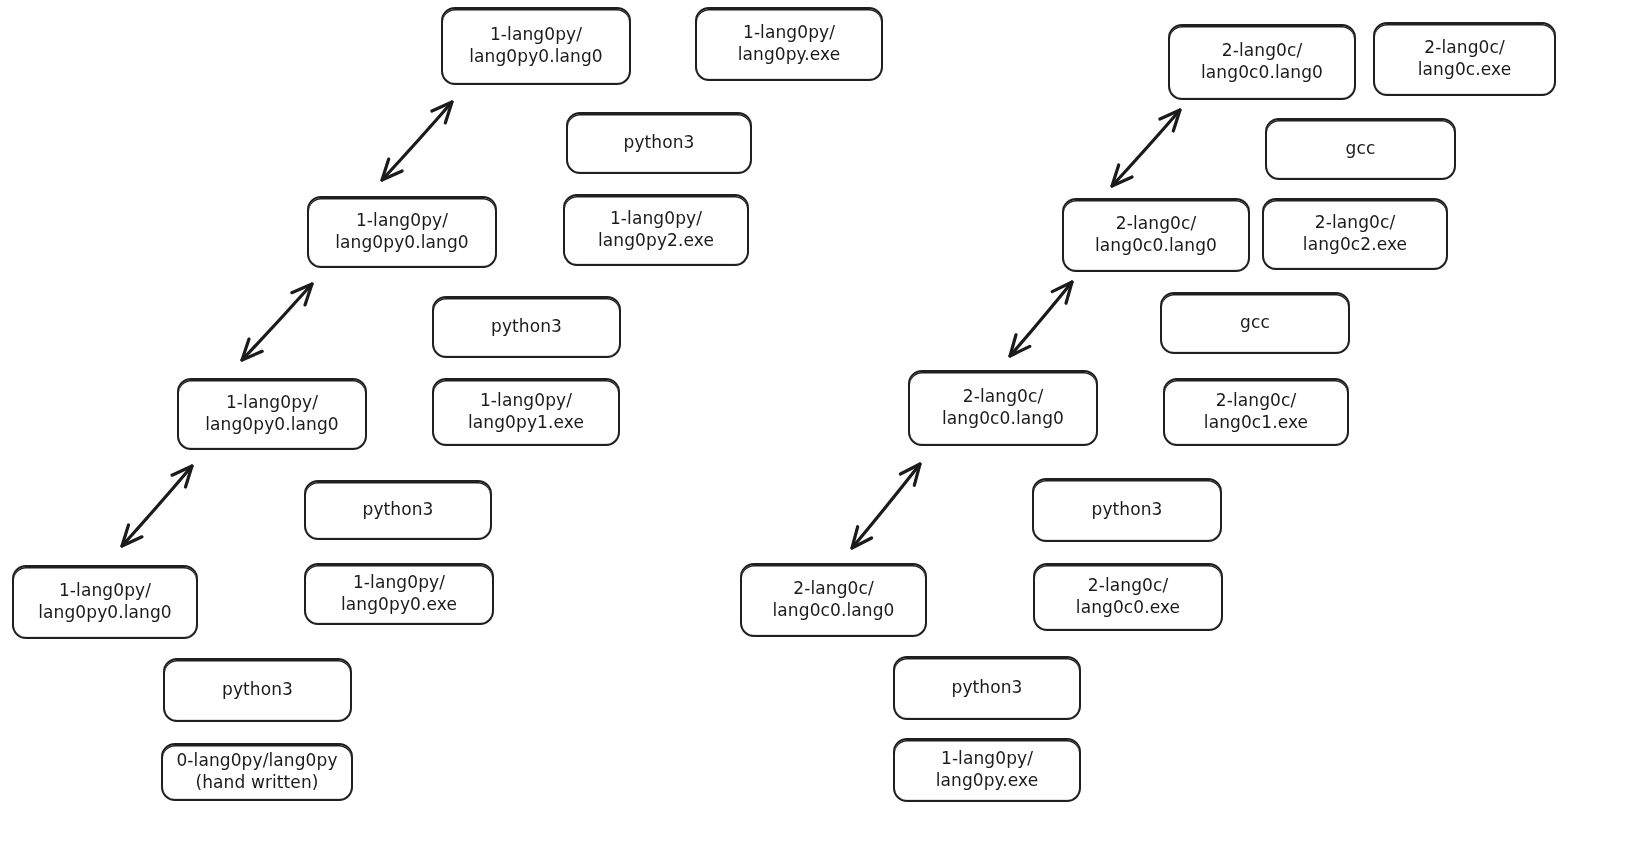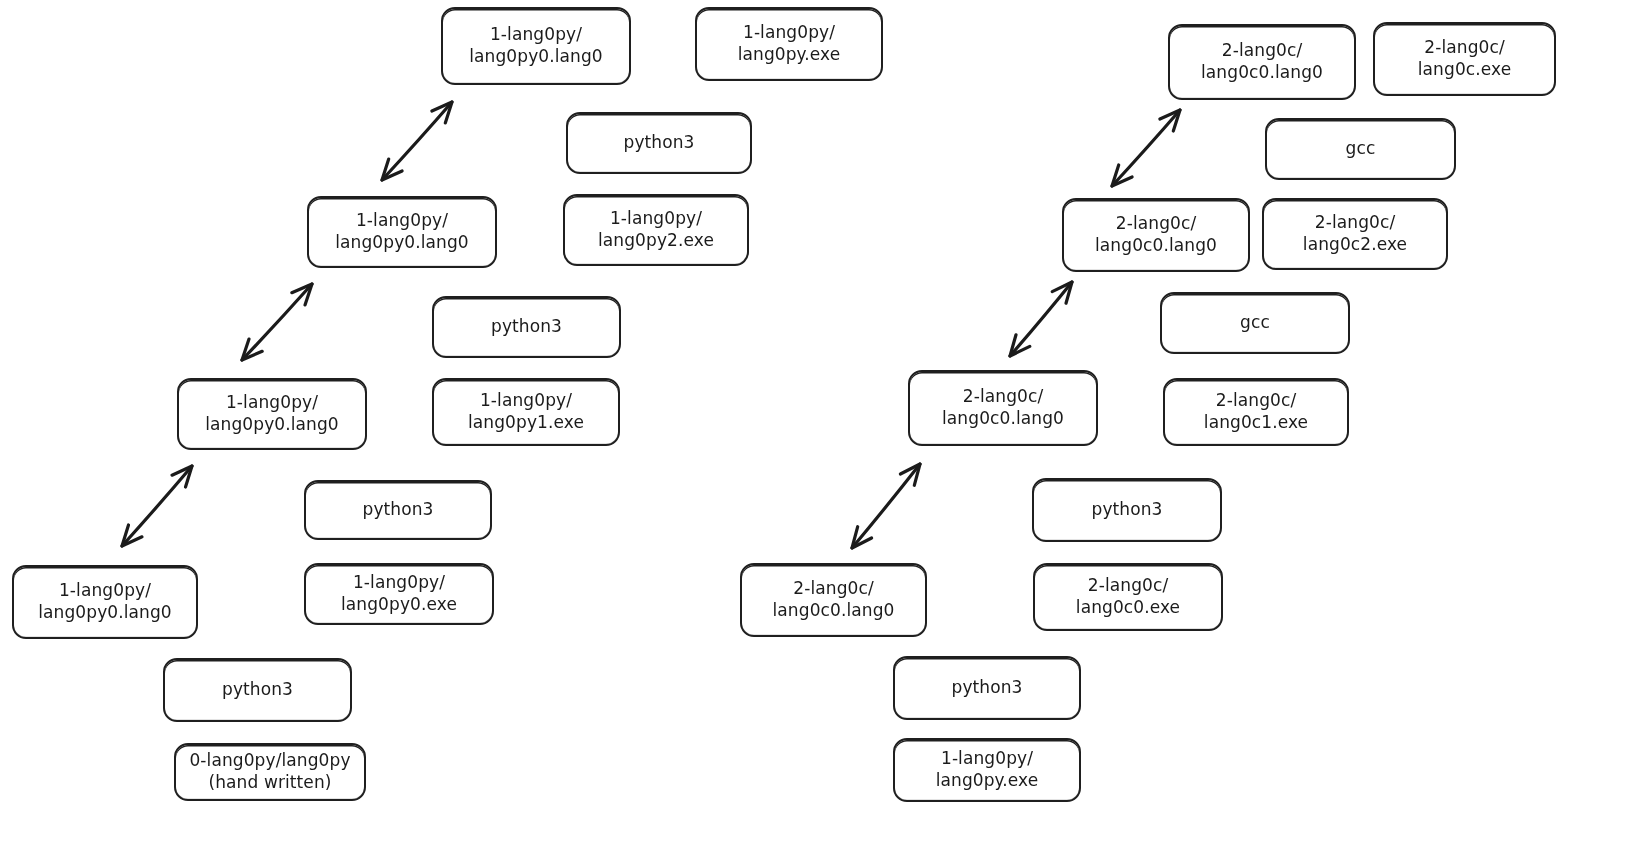--- a/index.html
+++ b/index.html
@@ -103,21 +103,21 @@
       <div class="node" style="left: 177px; top: 378px; width: 190px; height: 72px;"><span class="txt">1-lang0py/
 lang0py0.lang0</span></div>
       <div class="node" style="left: 432px; top: 378px; width: 188px; height: 68px;"><span class="txt">1-lang0py/
 lang0py1.exe</span></div>
       <div class="node" style="left: 304px; top: 480px; width: 188px; height: 60px;"><span class="txt">python3</span></div>
       <div class="node" style="left: 12px; top: 565px; width: 186px; height: 74px;"><span class="txt">1-lang0py/
 lang0py0.lang0</span></div>
       <div class="node" style="left: 304px; top: 563px; width: 190px; height: 62px;"><span class="txt">1-lang0py/
 lang0py0.exe</span></div>
       <div class="node" style="left: 163px; top: 658px; width: 189px; height: 64px;"><span class="txt">python3</span></div>
-      <div class="node" style="left: 174px; top: 743px; width: 192px; height: 58px; align-items: center;"><span class="txt">0-lang0py/lang0py
+      <div class="node" style="left: 161px; top: 743px; width: 192px; height: 58px; align-items: center;"><span class="txt">0-lang0py/lang0py
 (hand written)</span></div>
       <div class="node" style="left: 1168px; top: 24px; width: 188px; height: 76px;"><span class="txt">2-lang0c/
 lang0c0.lang0</span></div>
       <div class="node" style="left: 1373px; top: 22px; width: 183px; height: 74px;"><span class="txt">2-lang0c/
 lang0c.exe</span></div>
       <div class="node" style="left: 1265px; top: 118px; width: 191px; height: 62px;"><span class="txt">gcc</span></div>
       <div class="node" style="left: 1062px; top: 198px; width: 188px; height: 74px;"><span class="txt">2-lang0c/
 lang0c0.lang0</span></div>
       <div class="node" style="left: 1262px; top: 198px; width: 186px; height: 72px;"><span class="txt">2-lang0c/
 lang0c2.exe</span></div>

